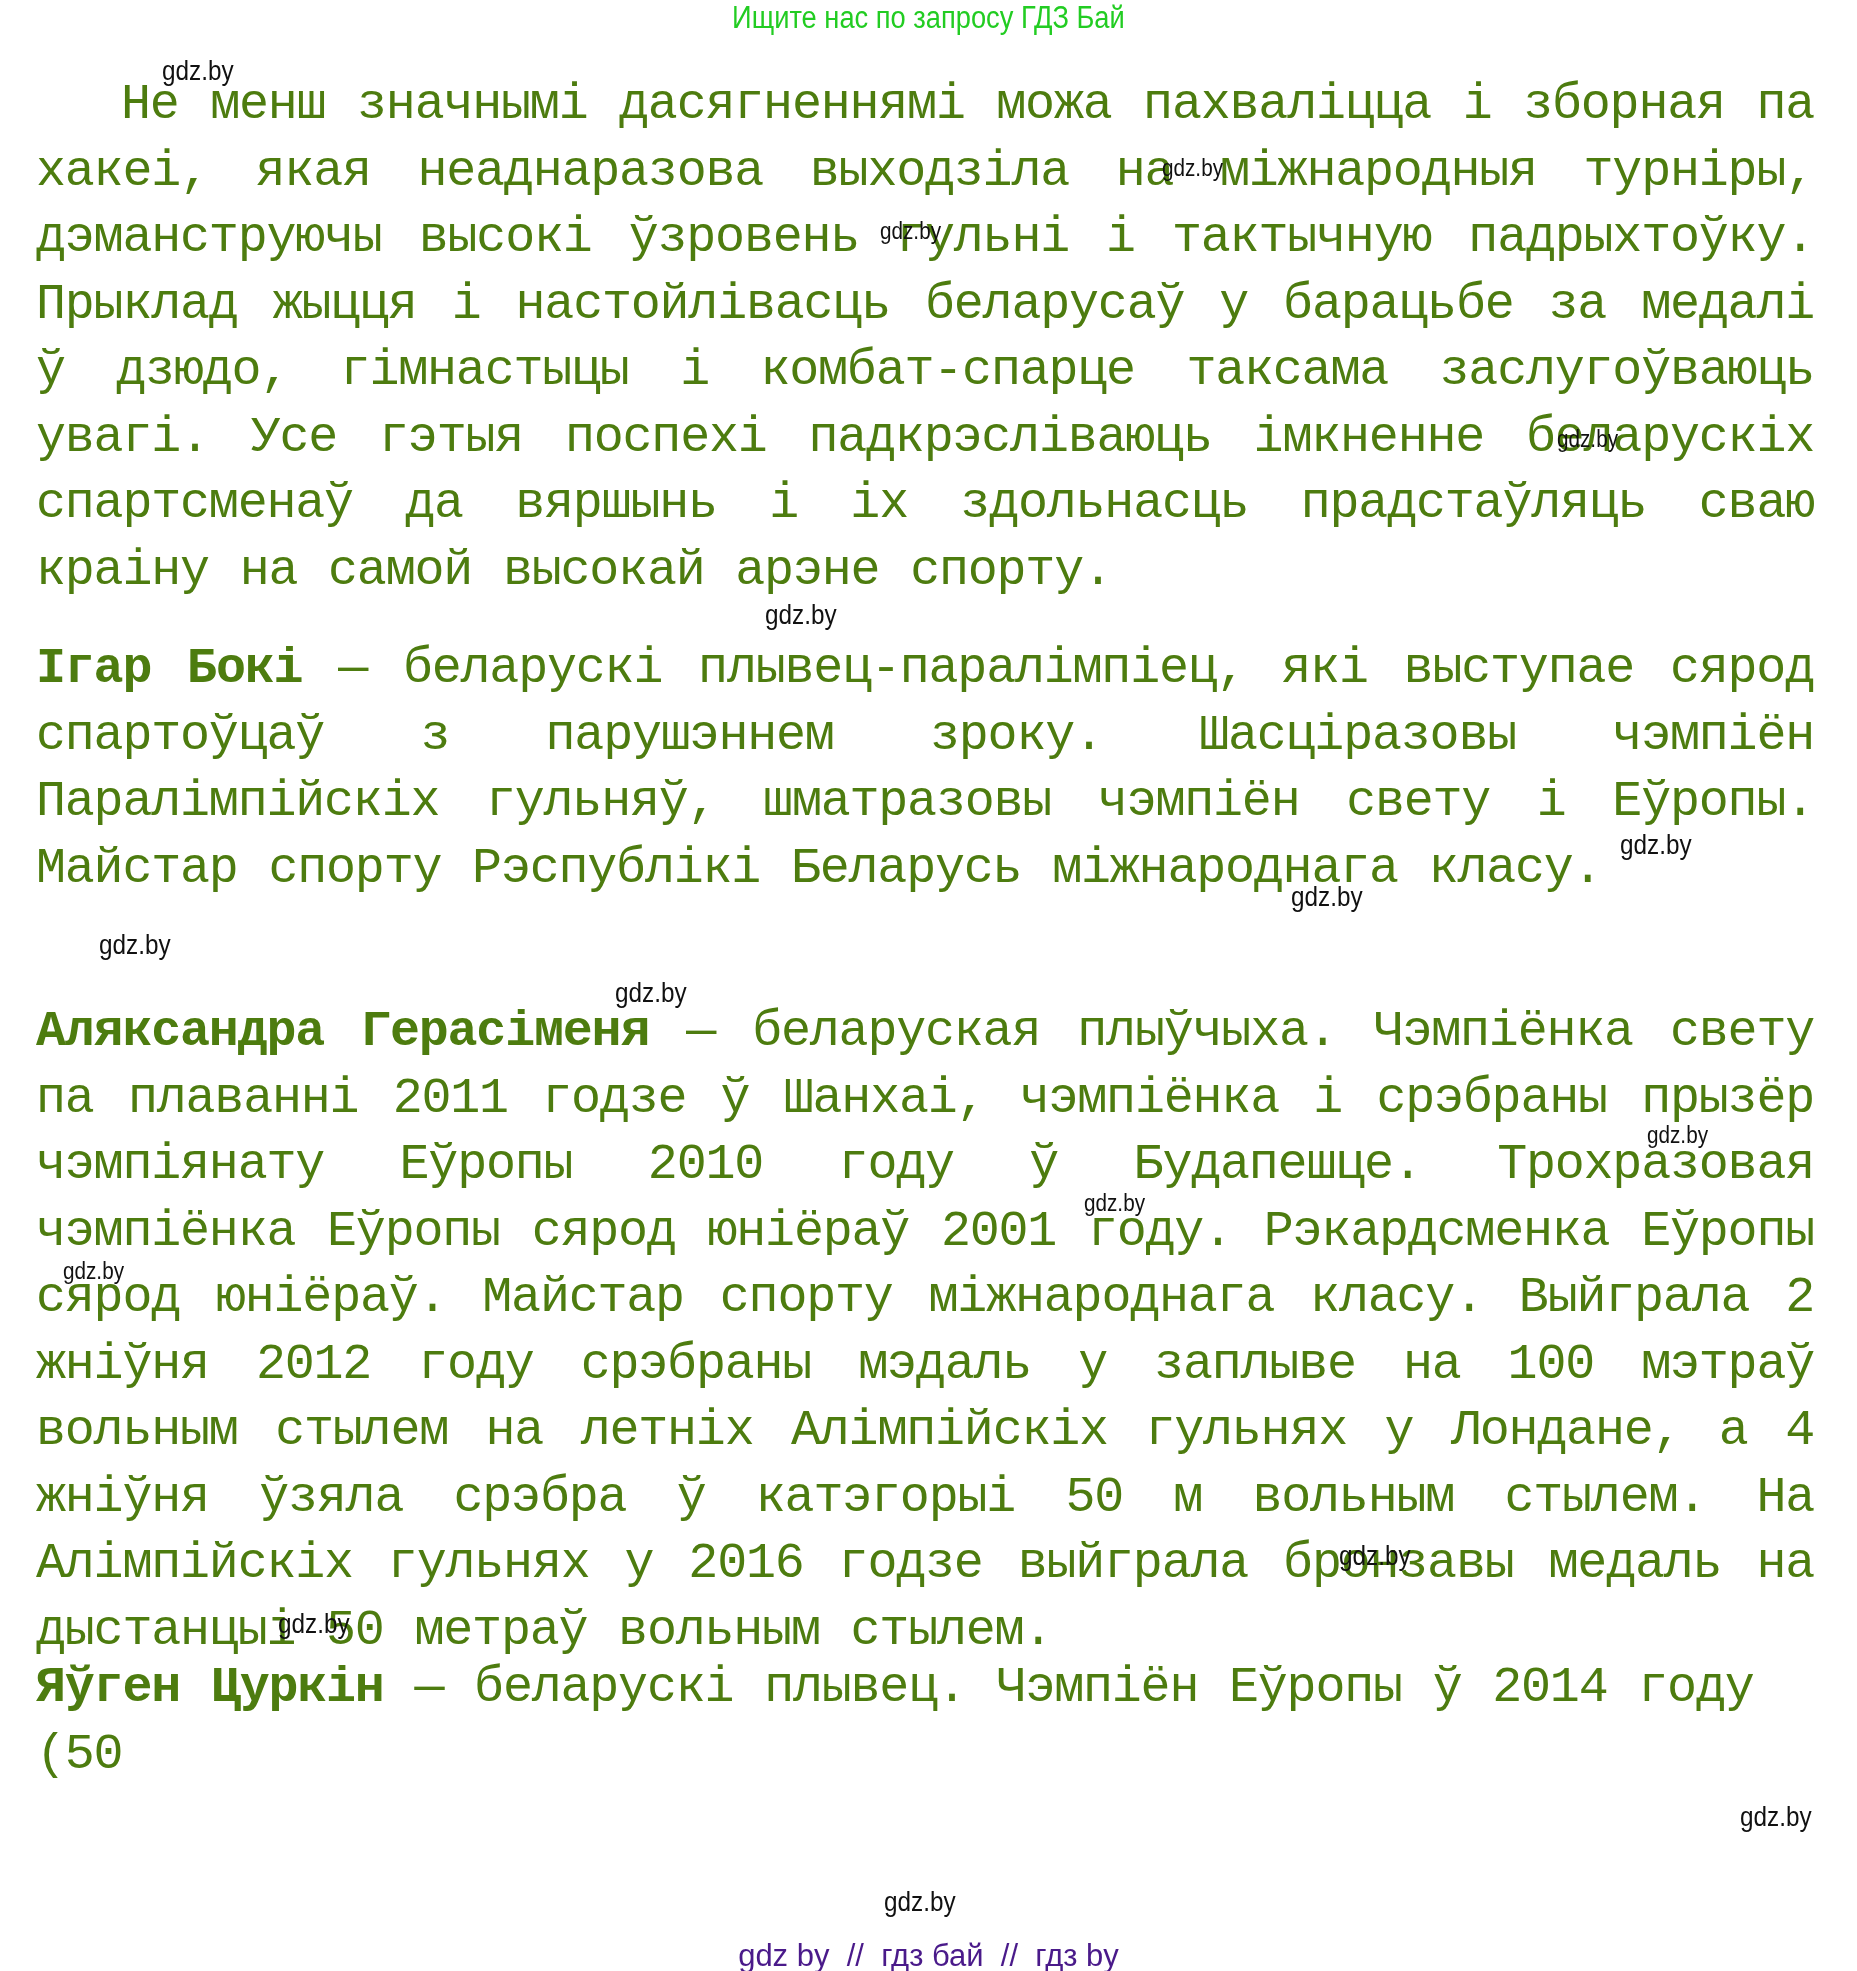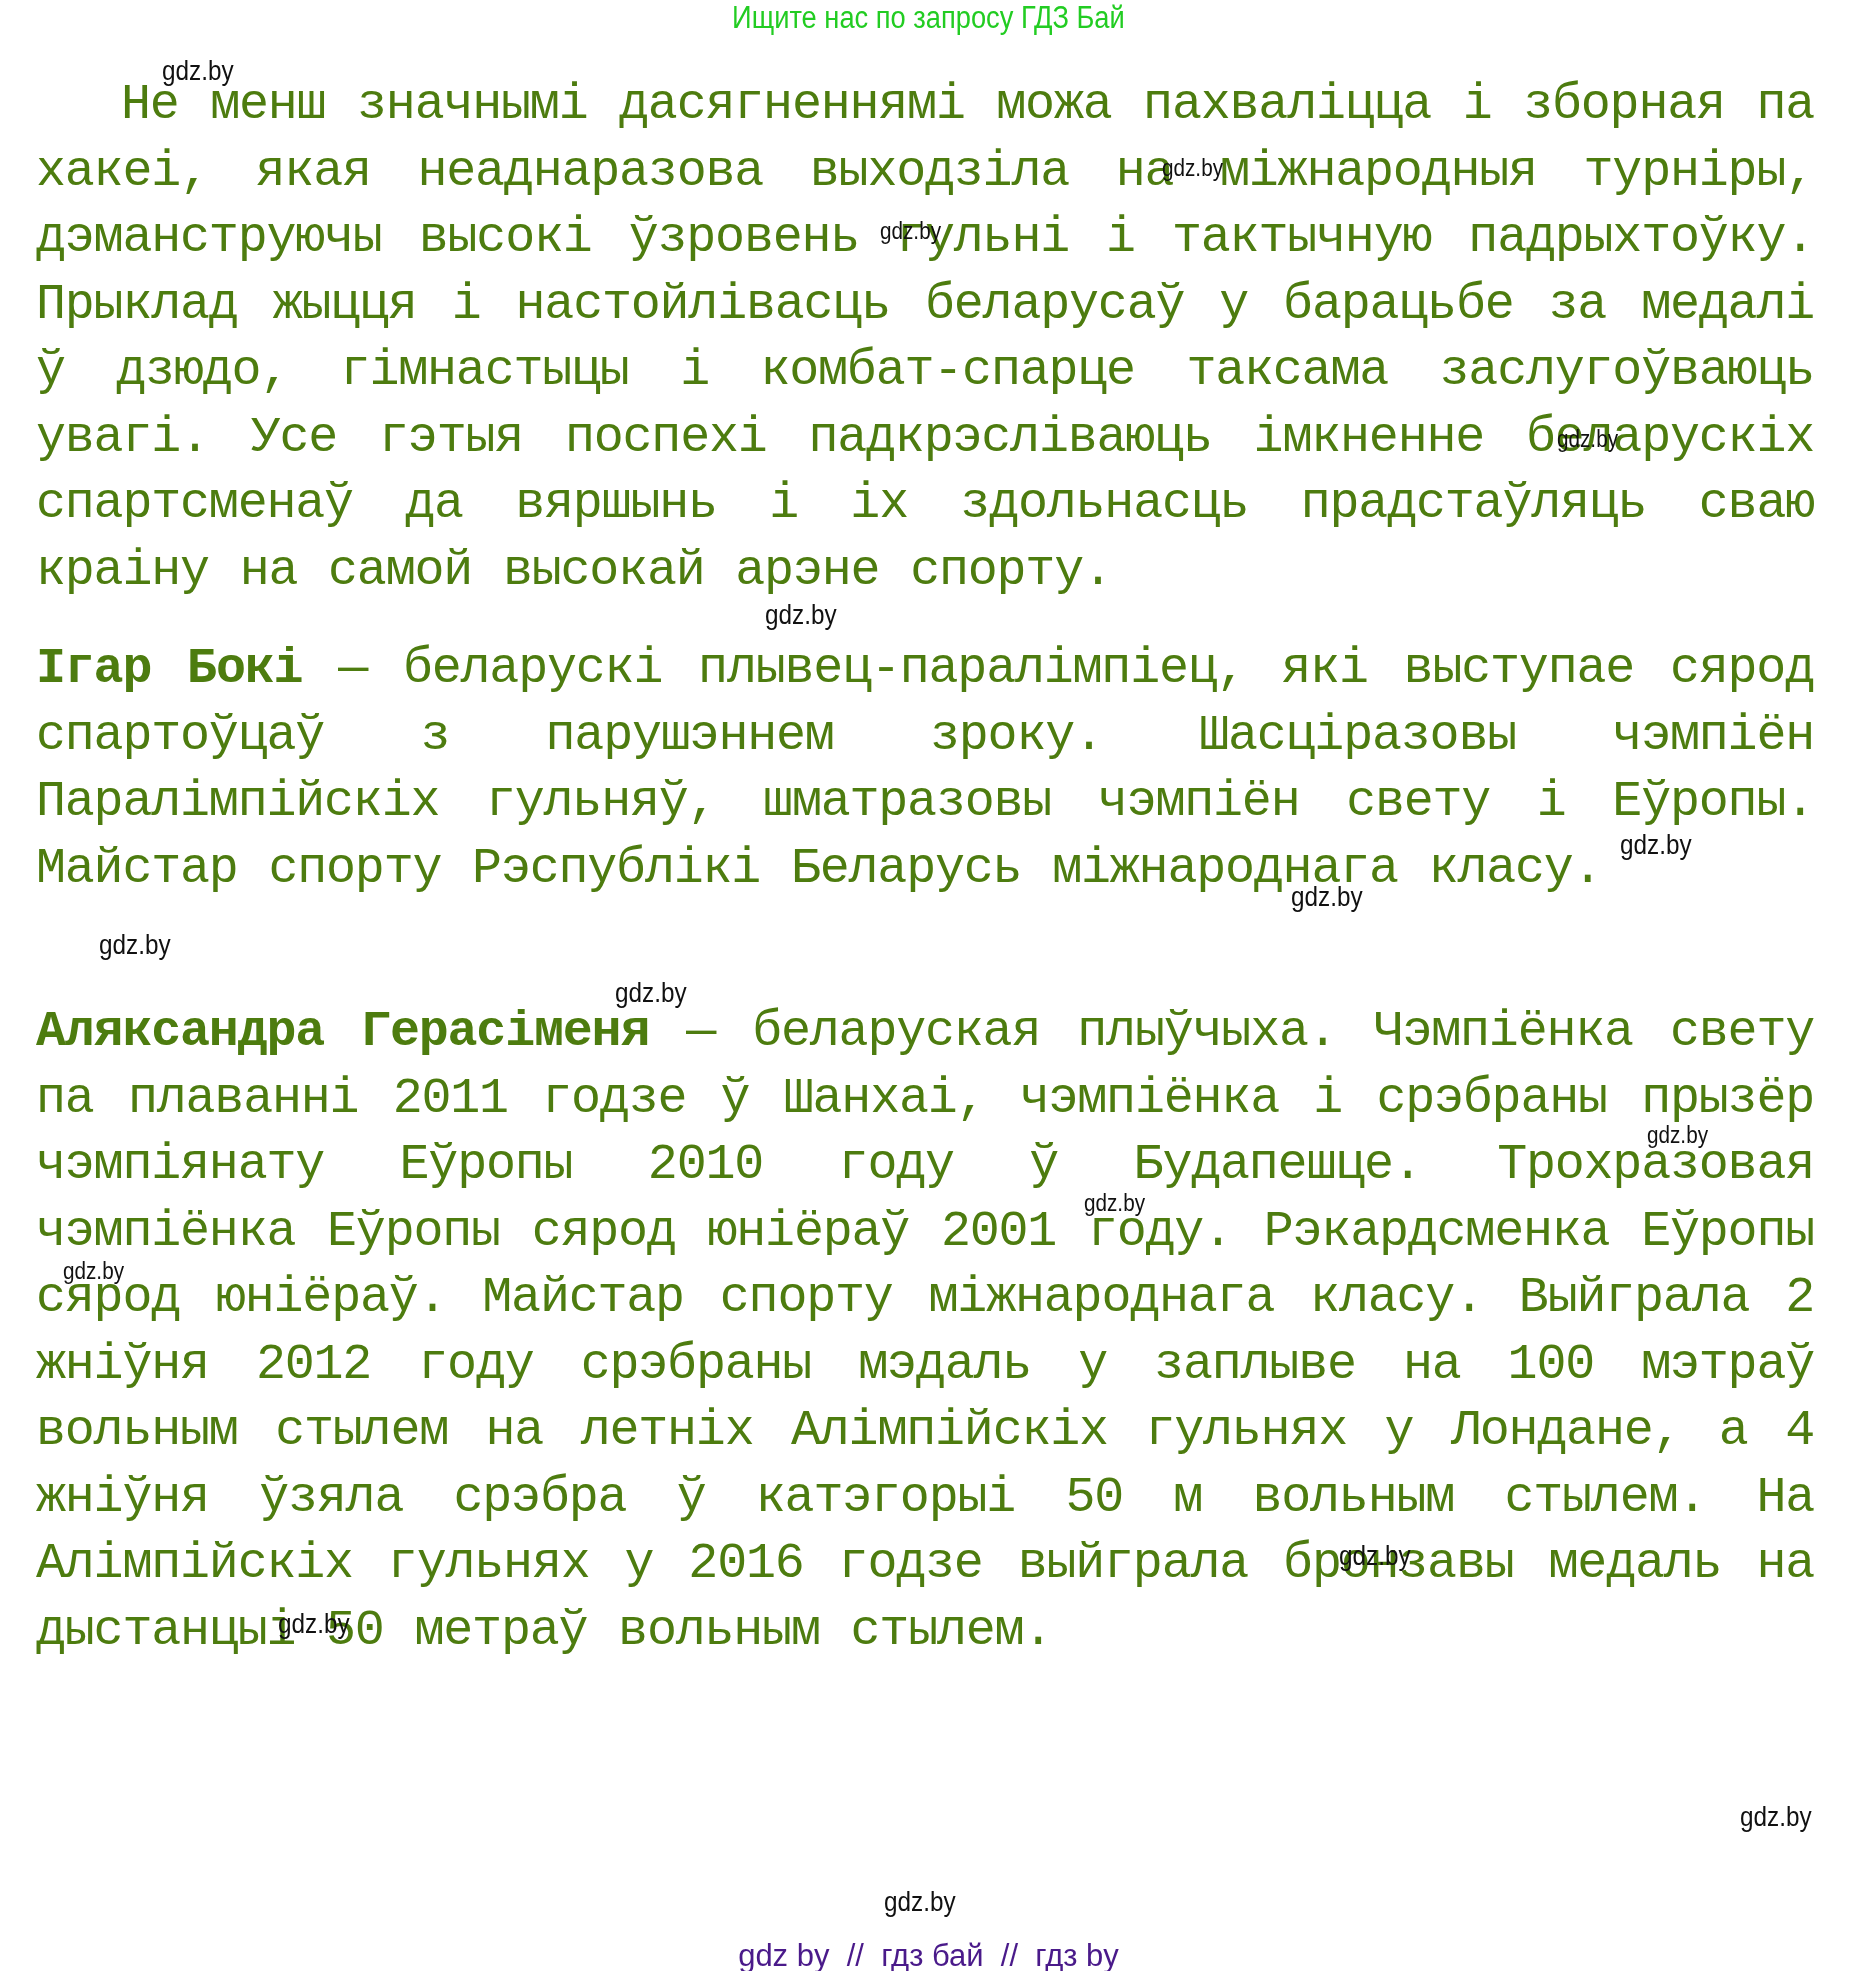--- a/index.html
+++ b/index.html
@@ -41,20 +41,21 @@
 
 <div class="para" style="top:636px;">
   <span class="name">Ігар Бокі</span><span> — беларускі плывец-паралімпіец, які выступае сярод спартоўцаў з парушэннем зроку. Шасціразовы чэмпіён Паралімпійскіх гульняў, шматразовы чэмпіён свету і Еўропы. Майстар спорту Рэспублікі Беларусь міжнароднага класу.</span>
 </div>
 
 <div class="para" style="top:999px;">
   <span class="name">Аляксандра Герасіменя</span><span> — беларуская плыўчыха. Чэмпіёнка свету па плаванні 2011 годзе ў Шанхаі, чэмпіёнка і срэбраны прызёр чэмпіянату Еўропы 2010 году ў Будапешце. Трохразовая чэмпіёнка Еўропы сярод юніёраў 2001 году. Рэкардсменка Еўропы сярод юніёраў. Майстар спорту міжнароднага класу. Выйграла 2 жніўня 2012 году срэбраны мэдаль у заплыве на 100 мэтраў вольным стылем на летніх Алімпійскіх гульнях у Лондане, а 4 жніўня ўзяла срэбра ў катэгорыі 50 м вольным стылем. На Алімпійскіх гульнях у 2016 годзе выйграла бронзавы медаль на дыстанцыі 50 метраў вольным стылем.</span>
 </div>
 
 <div class="para" style="top:1655px; text-align:left;">
+  <span class="line"><span class="name">Яўген Цуркін</span><span> — беларускі плывец. Чэмпіён Еўропы ў 2014 году (50</span></span>
 </div>
 
 <div class="wm" style="left:162px; top:56px;">gdz.by</div>
 <div class="wm small" style="left:1162px; top:153px;">gdz.by</div>
 <div class="wm small" style="left:880px; top:216px;">gdz.by</div>
 <div class="wm small" style="left:1557px; top:424px;">gdz.by</div>
 <div class="wm" style="left:765px; top:600px;">gdz.by</div>
 <div class="wm" style="left:1620px; top:830px;">gdz.by</div>
 <div class="wm" style="left:1291px; top:882px;">gdz.by</div>
 <div class="wm" style="left:99px; top:930px;">gdz.by</div>

